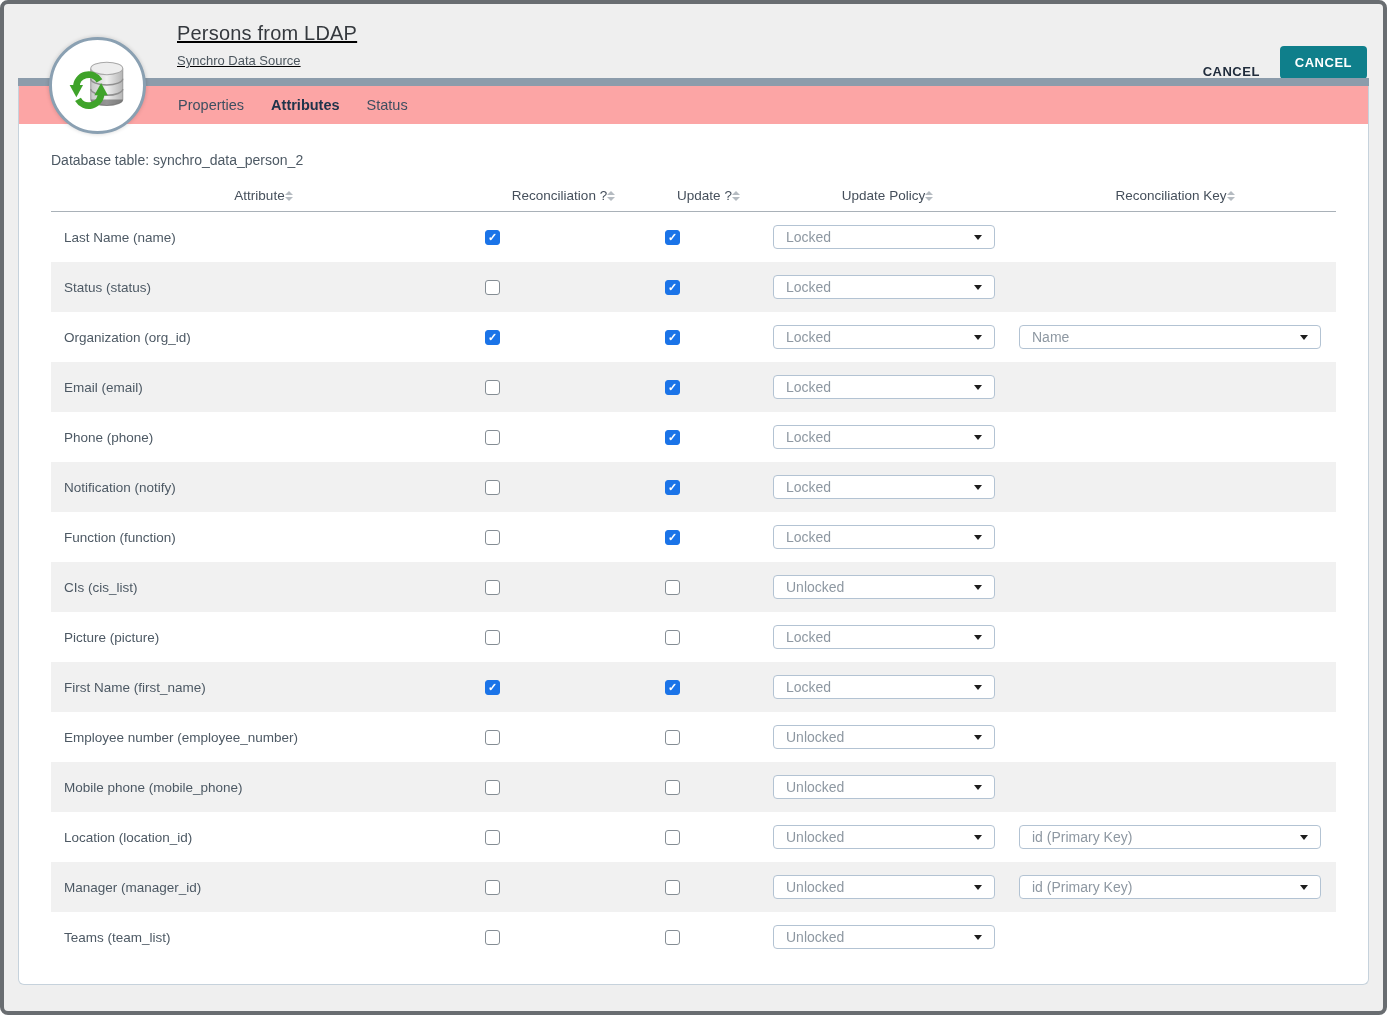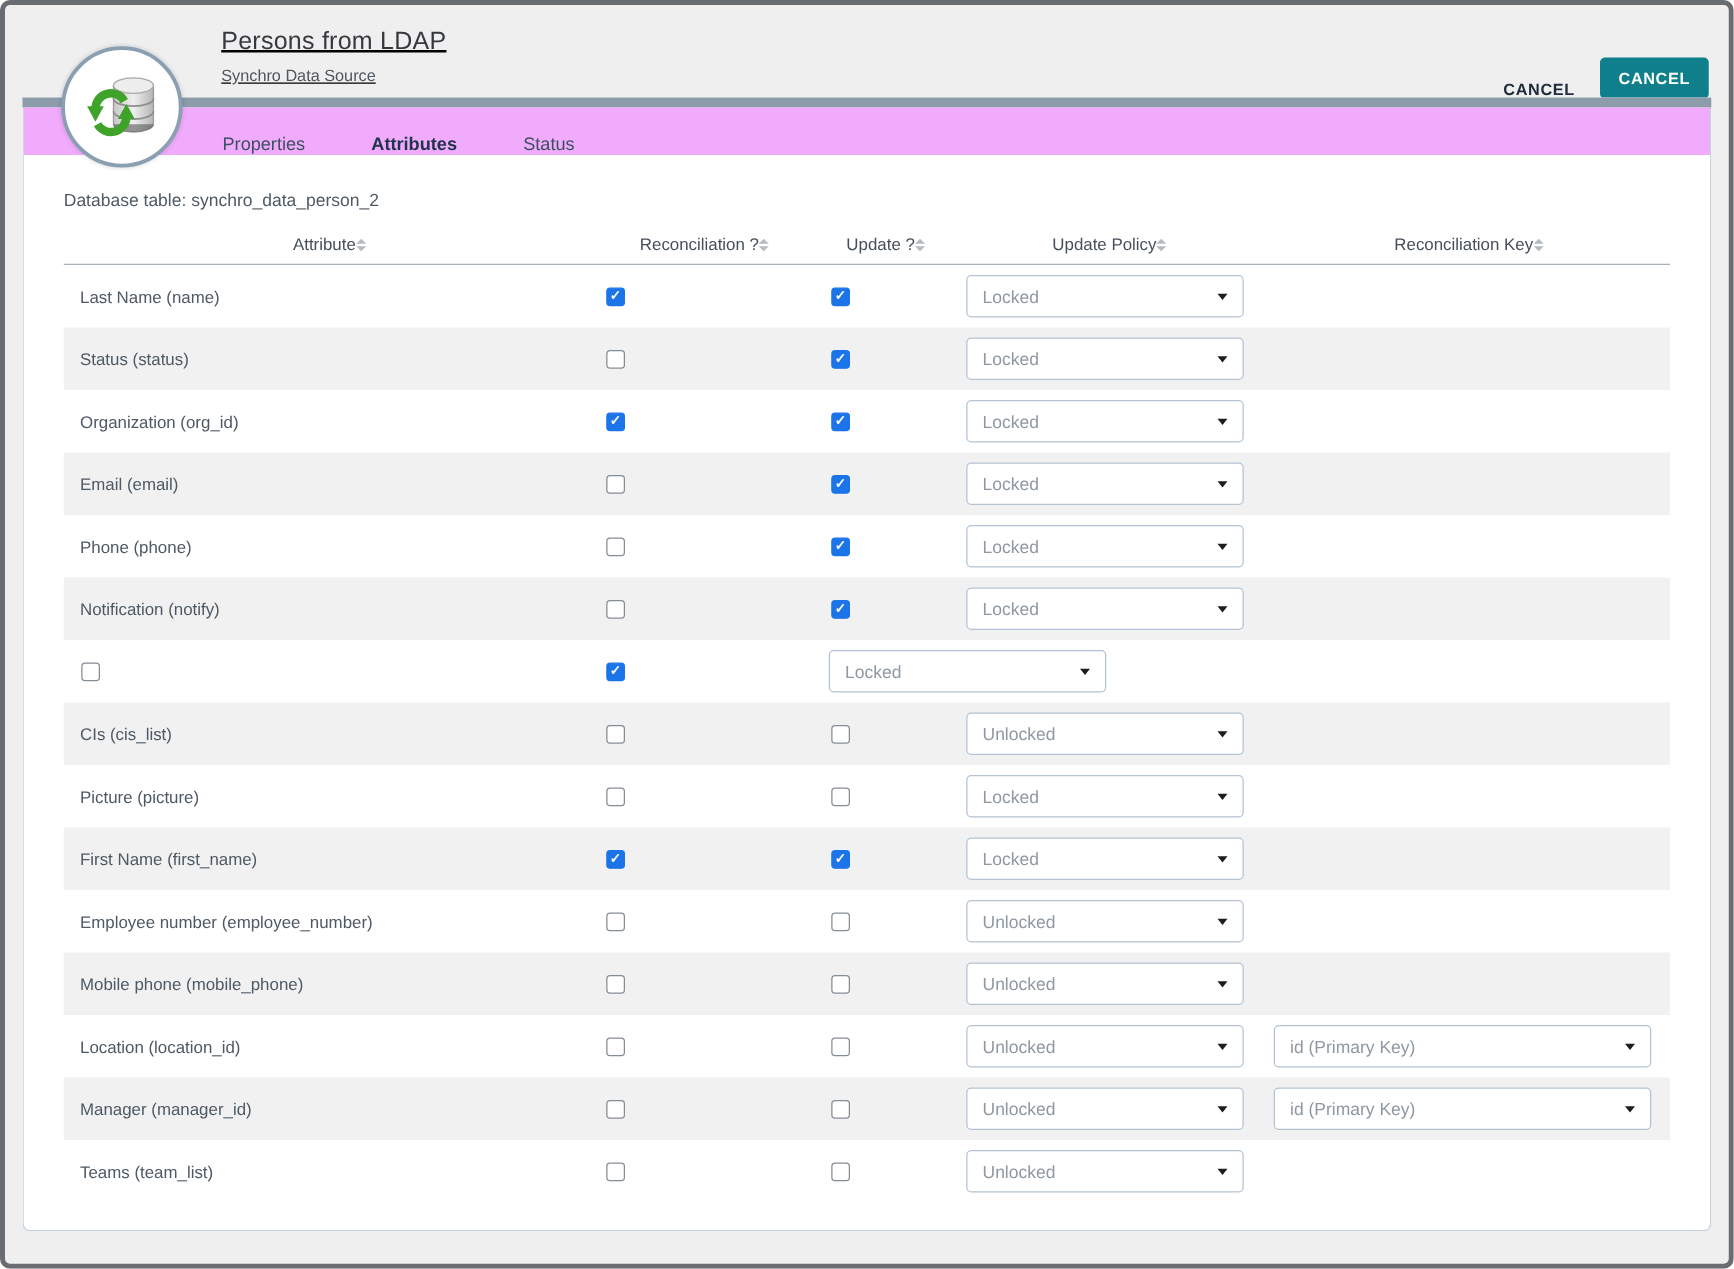--- a/index.html
+++ b/index.html
@@ -45,23 +45,23 @@
   }
   
   .panel {
     position: absolute; left: 14px; right: 14px; top: 74px; bottom: 26px;
     background: #ffffff;
     border: 1px solid #c6d2dc; border-top: none;
     border-radius: 0 0 6px 6px;
   }
   .panel-topbar { height: 8px; background: #8c9cab; margin: 0 -1px; }
   .tabstrip {
-    height: 38px; background: #f0abfc;
-    display: flex; align-items: flex-end;
-    padding-left: 159px; gap: 53px;
+    height: 38px; background: #fca5a5;
+    display: flex; align-items: center;
+    padding-left: 159px; gap: 27px;
   }
   .tab { font-size: 14.5px; color: #3e4f60; cursor: pointer; }
   .tab.active { font-weight: 700; color: #20344b; }
   .content { padding: 0 32px; }
   .db-caption { margin-top: 28px; font-size: 14px; color: #4d5964; }
   
   .table { margin-top: 12px; }
   .thead, .row {
     display: grid;
     grid-template-columns: 420px 180px 110px 248px 1fr;
@@ -86,21 +86,21 @@
     width: 15px; height: 15px; border-radius: 3px; cursor: pointer;
     display: flex; align-items: center; justify-content: center;
     font-size: 11px; line-height: 1;
   }
   .checkbox.unchecked { background: #fff; border: 1.5px solid #858d94; }
   .checkbox.checked   { background: #1b74e8; border: 1.5px solid #1b74e8;
     color: #fff; font-weight: 700; }
   .cell-select { padding-left: 12px; }
   .cell-select.key { padding-left: 10px; }
   .select {
-    width: 222px; height: 34px; cursor: pointer;
+    width: 222px; height: 24px; cursor: pointer;
     border: 1px solid #b3c3d3; border-radius: 4px; background: #fff;
     display: flex; align-items: center; justify-content: space-between;
     padding: 0 12px; font-size: 14px; color: #8e98a2;
   }
   .select.key { width: 302px; }
   .caret {
     width: 0; height: 0;
     border-left: 4.5px solid transparent; border-right: 4.5px solid transparent;
     border-top: 5.5px solid #1d1d1d;
   }
@@ -236,20 +236,26 @@
               </div>
               <div class="cell-check">
                 <span class="checkbox checked" role="checkbox" aria-checked="true">✓</span>
               </div>
               <div class="cell-select">
                 <div class="select">
                   <span>Locked</span>
                   <span class="caret"></span>
                 </div>
               </div>
+              <div class="cell-select key">
+                <div class="select key">
+                  <span>Name</span>
+                  <span class="caret"></span>
+                </div>
+              </div>
             </div>
             <div class="row">
               <div class="cell-attr">Email (email)</div>
               <div class="cell-check">
                 <span class="checkbox unchecked" role="checkbox" aria-checked="false"></span>
               </div>
               <div class="cell-check">
                 <span class="checkbox checked" role="checkbox" aria-checked="true">✓</span>
               </div>
               <div class="cell-select">
@@ -286,20 +292,21 @@
               </div>
               <div class="cell-select">
                 <div class="select">
                   <span>Locked</span>
                   <span class="caret"></span>
                 </div>
               </div>
               <div class="cell-select key"></div>
             </div>
             <div class="row">
+              <div class="cell-attr">Function (function)</div>
               <div class="cell-check">
                 <span class="checkbox unchecked" role="checkbox" aria-checked="false"></span>
               </div>
               <div class="cell-check">
                 <span class="checkbox checked" role="checkbox" aria-checked="true">✓</span>
               </div>
               <div class="cell-select">
                 <div class="select">
                   <span>Locked</span>
                   <span class="caret"></span>

